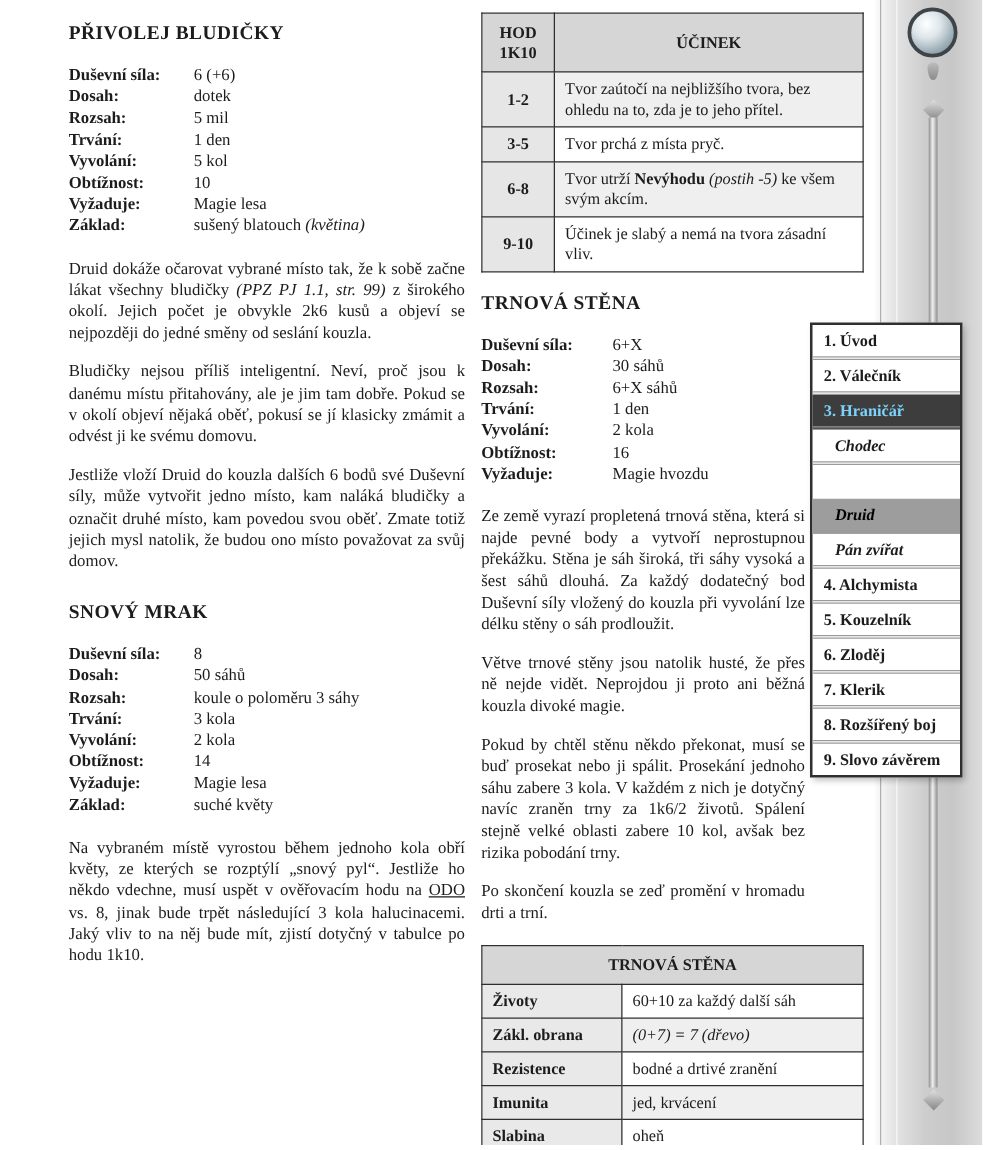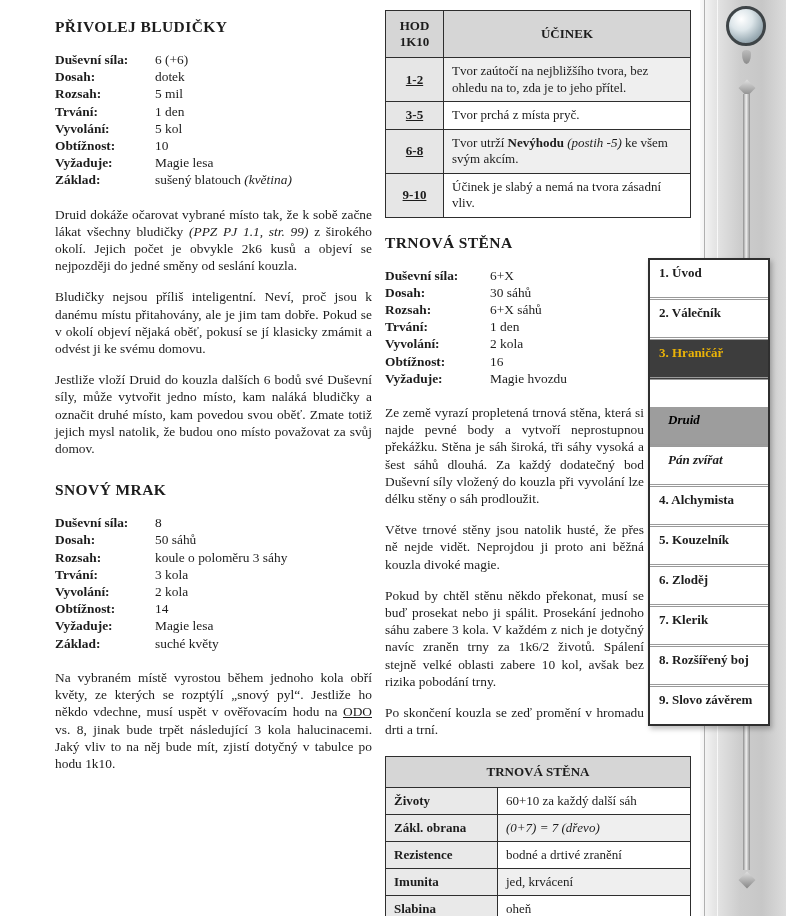--- a/index.html
+++ b/index.html
@@ -27,42 +27,42 @@
   .narrow { width:259px; }
 
   .seg-i { font-style:italic;margin-top:44px; }
   .seg-b { font-weight:bold; }
   .seg-u { text-decoration:underline; }
 
   .rpg-table { width:100%; border-collapse:collapse; font-size:13px; }
   .rpg-table th, .rpg-table td { border:1px solid #2e2e2e; padding:5px 8px; vertical-align:middle; }
   .rpg-table thead th { background:#d6d6d6; font-weight:bold; text-align:center; padding:7px 5px; }
   .effect-table .roll-col { width:58px;margin-top:24px; }
-  .effect-table .roll-cell { background:#e6e6e6; font-weight:bold; text-align:center; width:58px;text-decoration:underline; }
+  .effect-table .roll-cell { background:#e6e6e6; font-weight:bold; text-align:center; width:58px; }
   .effect-table .effect-cell { line-height:16.5px; }
   .effect-table tbody tr:nth-child(odd)  .effect-cell { background:#efefef; }
   .effect-table tbody tr:nth-child(even) .effect-cell { background:#ffffff; }
 
   .wall-table { margin-top:18px; }
   .wall-table .label-cell { width:112px; font-weight:bold; background:#e9e9e9; }
   .wall-table tbody tr:nth-child(odd)  .value-cell { background:#ffffff; }
   .wall-table tbody tr:nth-child(even) .value-cell { background:#efefef; }
 
   .side-nav {
     position:absolute; left:648px; top:258px; width:122px;
     background:#ffffff; border:2px solid #2f2f2f;
     box-shadow:2px 3px 5px rgba(0,0,0,0.25); z-index:5;
   }
   .nav-item {
     font-size:13px; font-weight:bold; line-height:16px;
-    padding:5px 5px 16px 9px; border-bottom:3px double #9a9a9a; cursor:pointer;
+    padding:5px 5px 4px 9px; border-bottom:3px double #9a9a9a; cursor:pointer;
   }
   .nav-item:last-child { border-bottom:none; }
   .nav-item.sub { font-style:italic; padding-left:18px; }
-  .nav-item.active-dark { background:#3d3d3d; color:#eab308;font-family:Liberation Serif, serif; }
+  .nav-item.active-dark { background:#3d3d3d; color:#7dd3fc;font-family:Liberation Serif, serif; }
   .nav-item.active-sub  { background:#9d9d9d; color:#000000;margin-top:27px; }
 
   .decor-strip {
     position:absolute; right:0; top:0; width:86px; height:100%; z-index:1;
     background:linear-gradient(to right,#fbfbfb 0,#e6e6e6 14px,#cdcdcd 40px,#c7c7c7 62px,#dcdcdc 100%);
   }
   .strip-edge { position:absolute; left:4px; top:0; width:1px; height:100%; background:#b0b0b0; }
   .strip-inner-line { position:absolute; left:17px; top:0; width:1px; height:100%; background:rgba(255,255,255,0.75); }
   .jewel {
     position:absolute; left:26px; top:6px; width:40px; height:40px; border-radius:50%;
@@ -208,20 +208,21 @@
           <td class="value-cell"><span>oheň</span></td>
         </tr>
       </tbody>
     </table>
   </div>
 
   <nav class="side-nav">
     <div class="nav-item"><span>1. Úvod</span></div>
     <div class="nav-item"><span>2. Válečník</span></div>
     <div class="nav-item active-dark"><span>3. Hraničář</span></div>
+    <div class="nav-item sub"><span>Chodec</span></div>
     <div class="nav-item sub active-sub"><span>Druid</span></div>
     <div class="nav-item sub"><span>Pán zvířat</span></div>
     <div class="nav-item"><span>4. Alchymista</span></div>
     <div class="nav-item"><span>5. Kouzelník</span></div>
     <div class="nav-item"><span>6. Zloděj</span></div>
     <div class="nav-item"><span>7. Klerik</span></div>
     <div class="nav-item"><span>8. Rozšířený boj</span></div>
     <div class="nav-item"><span>9. Slovo závěrem</span></div>
   </nav>
 

